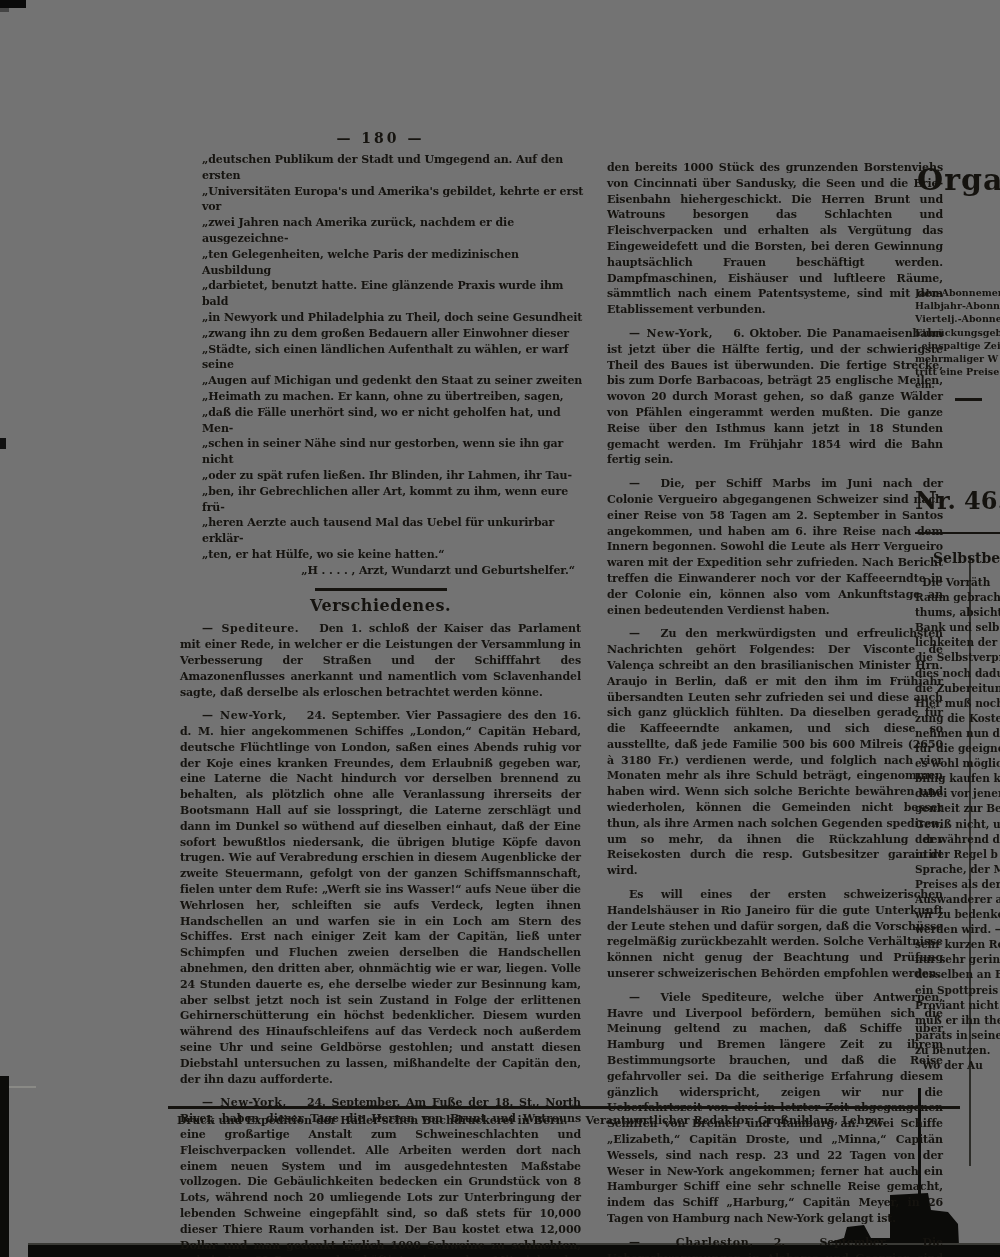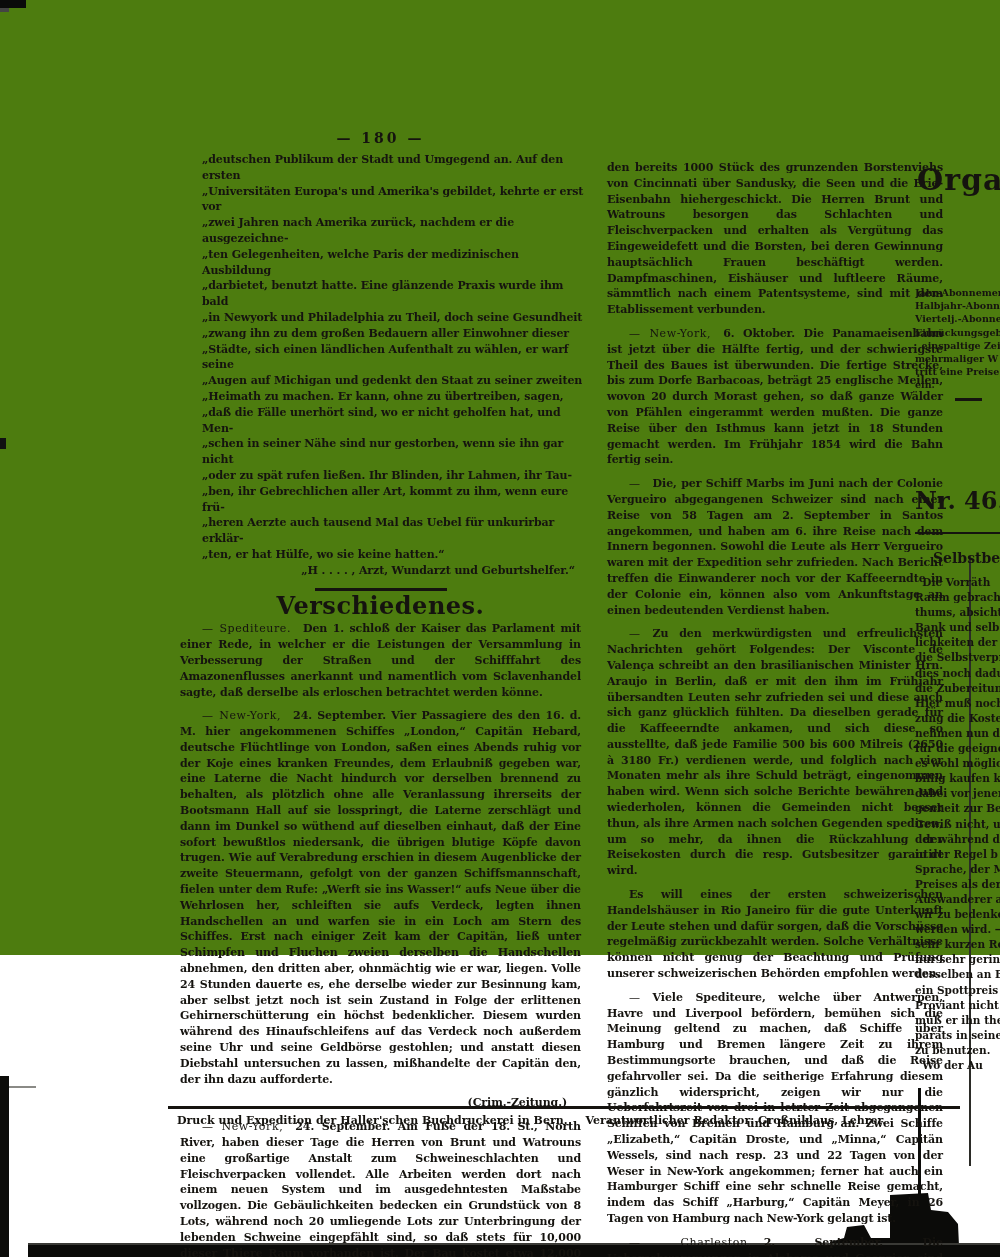--- a/index.html
+++ b/index.html
@@ -1,16 +1,16 @@
 <!DOCTYPE html>
 <html><head>
 <meta charset="utf-8">
 <style>
   html,body{margin:0;padding:0;width:1000px;height:1257px;overflow:hidden;background:#ffffff;}
-  .scan{position:relative;width:1000px;height:955px;background:#4d7c0f;font-family:"DejaVu Serif",serif;color:#15130f;}
+  .scan{position:relative;width:1000px;height:1257px;background:#737373;font-family:"DejaVu Serif",serif;color:#15130f;}
 
   
   .corner-mark{position:absolute;left:0;top:0;width:26px;height:8px;background:#0a0a0a;}
   .corner-mark2{position:absolute;left:0;top:8px;width:9px;height:4px;background:#444;}
   .left-tick{position:absolute;left:0;top:438px;width:6px;height:11px;background:#111;}
   .left-tick2{position:absolute;left:0;top:1086px;width:36px;height:2px;background:#8a8a86;}
   .fore-edge{position:absolute;left:36px;top:120px;width:116px;height:1122px;transform:rotate(0.4deg);
     background:
       repeating-linear-gradient(90deg, rgba(0,0,0,0.65) 0 1px, rgba(255,255,255,0.12) 1px 2px, rgba(10,10,10,0.5) 2px 4px, rgba(90,90,85,0.25) 4px 6px),
       linear-gradient(90deg,#ffffff 0%,#d9d9d5 5%,#262622 11%,#0b0b09 26%,#19191六 38%,#23231f 46%,#5c5c56 60%,#a9a9a2 73%,#d9d9d3 84%,#f4f4f0 93%,#fefefc 100%);
@@ -23,24 +23,24 @@
 
   
   .page-number{position:absolute;left:172px;top:130px;width:417px;text-align:center;font-size:14px;font-weight:bold;letter-spacing:3px;}
   .col{position:absolute;top:152px;text-align:justify;font-size:11px;line-height:15.8px;font-weight:bold;letter-spacing:-0.1px;}
   .col-left{left:172px;width:417px;}
   .col-right{left:599px;width:352px;}
   .prelines{white-space:pre-line;}
   .quote{text-align:left;margin-left:30px;}
   .sig{text-align:right;padding-right:14px;}
   .divider{width:132px;height:3px;background:#15130f;margin:9px auto 7px auto;}
-  .section-heading{font-size:24px;font-weight:900;text-align:center;margin:0 0 6px 0;letter-spacing:0.5px;}
+  .section-heading{font-size:16px;font-weight:900;text-align:center;margin:0 0 6px 0;letter-spacing:0.5px;}
   .article{margin:8px;text-indent:22px;}
   .article.no-indent{text-indent:0;}
-  .lead{font-weight:400;letter-spacing:0.6px;padding-right:12px;}
+  .lead{font-weight:700;letter-spacing:0.6px;padding-right:20px;}
   .attribution{text-align:right;padding-right:22px;}
 
   .footer-rule{position:absolute;left:168px;top:1106px;width:792px;height:3px;background:#15130f;}
   .footer{position:absolute;left:168px;top:1114px;width:792px;text-align:left;font-size:11px;font-weight:bold;}
   .footer span{margin:0 9px;}
 
   
   .side-page{position:absolute;left:915px;top:120px;width:85px;height:1123px;overflow:hidden;font-weight:bold;}
   .side-masthead{position:absolute;left:2px;top:42px;font-size:30px;font-weight:900;white-space:nowrap;letter-spacing:1px;}
   .side-subs{position:absolute;left:0;top:166px;font-size:9.5px;line-height:13.2px;white-space:pre;}
@@ -89,21 +89,20 @@
 „ten, er hat Hülfe, wo sie keine hatten.“</div>
     <div class="sig">„H . . . . , Arzt, Wundarzt und Geburtshelfer.“</div>
     <div class="divider"></div>
     <h2 class="section-heading">Verschiedenes.</h2>
     <p class="article">
       <span class="lead">— Spediteure.</span><span>Den 1. schloß der Kaiser das Parlament mit einer Rede, in welcher er die Leistungen der Versammlung in Verbesserung der Straßen und der Schifffahrt des Amazonenflusses anerkannt und namentlich vom Sclavenhandel sagte, daß derselbe als erloschen betrachtet werden könne.</span>
     </p>
     <p class="article">
       <span class="lead">— New-York,</span><span>24. September. Vier Passagiere des den 16. d. M. hier angekommenen Schiffes „London,“ Capitän Hebard, deutsche Flüchtlinge von London, saßen eines Abends ruhig vor der Koje eines kranken Freundes, dem Erlaubniß gegeben war, eine Laterne die Nacht hindurch vor derselben brennend zu behalten, als plötzlich ohne alle Veranlassung ihrerseits der Bootsmann Hall auf sie losspringt, die Laterne zerschlägt und dann im Dunkel so wüthend auf dieselben einhaut, daß der Eine sofort bewußtlos niedersank, die übrigen blutige Köpfe davon trugen. Wie auf Verabredung erschien in diesem Augenblicke der zweite Steuermann, gefolgt von der ganzen Schiffsmannschaft, fielen unter dem Rufe: „Werft sie ins Wasser!“ aufs Neue über die Wehrlosen her, schleiften sie aufs Verdeck, legten ihnen Handschellen an und warfen sie in ein Loch am Stern des Schiffes. Erst nach einiger Zeit kam der Capitän, ließ unter Schimpfen und Fluchen zweien derselben die Handschellen abnehmen, den dritten aber, ohnmächtig wie er war, liegen. Volle 24 Stunden dauerte es, ehe derselbe wieder zur Besinnung kam, aber selbst jetzt noch ist sein Zustand in Folge der erlittenen Gehirnerschütterung ein höchst bedenklicher. Diesem wurden während des Hinaufschleifens auf das Verdeck noch außerdem seine Uhr und seine Geldbörse gestohlen; und anstatt diesen Diebstahl untersuchen zu lassen, mißhandelte der Capitän den, der ihn dazu aufforderte.</span>
     </p>
-    <div class="attribution">(Crim.-Zeitung.)</div>
     <p class="article">
       <span class="lead">— New-York,</span><span>24. September. Am Fuße der 18. St., North River, haben dieser Tage die Herren von Brunt und Watrouns eine großartige Anstalt zum Schweineschlachten und Fleischverpacken vollendet. Alle Arbeiten werden dort nach einem neuen System und im ausgedehntesten Maßstabe vollzogen. Die Gebäulichkeiten bedecken ein Grundstück von 8 Lots, während noch 20 umliegende Lots zur Unterbringung der lebenden Schweine eingepfählt sind, so daß stets für 10,000 dieser Thiere Raum vorhanden ist. Der Bau kostet etwa 12,000 Dollar und man gedenkt täglich 1000 Schweine zu schlachten, wobei etwa 60 Personen beschäftigt sein werden. Mit vielen der westlichen Schweinehändler sind bereits Contracte abgeschlossen, und vor einigen Tagen wur-</span>
     </p>
   </div>
 
   <div class="col col-right">
     <p class="article no-indent">
       <span>den bereits 1000 Stück des grunzenden Borstenviehs von Cincinnati über Sandusky, die Seen und die Erie-Eisenbahn hiehergeschickt. Die Herren Brunt und Watrouns besorgen das Schlachten und Fleischverpacken und erhalten als Vergütung das Eingeweidefett und die Borsten, bei deren Gewinnung hauptsächlich Frauen beschäftigt werden. Dampfmaschinen, Eishäuser und luftleere Räume, sämmtlich nach einem Patentsysteme, sind mit dem Etablissement verbunden.</span>
     </p>
     <p class="article">

